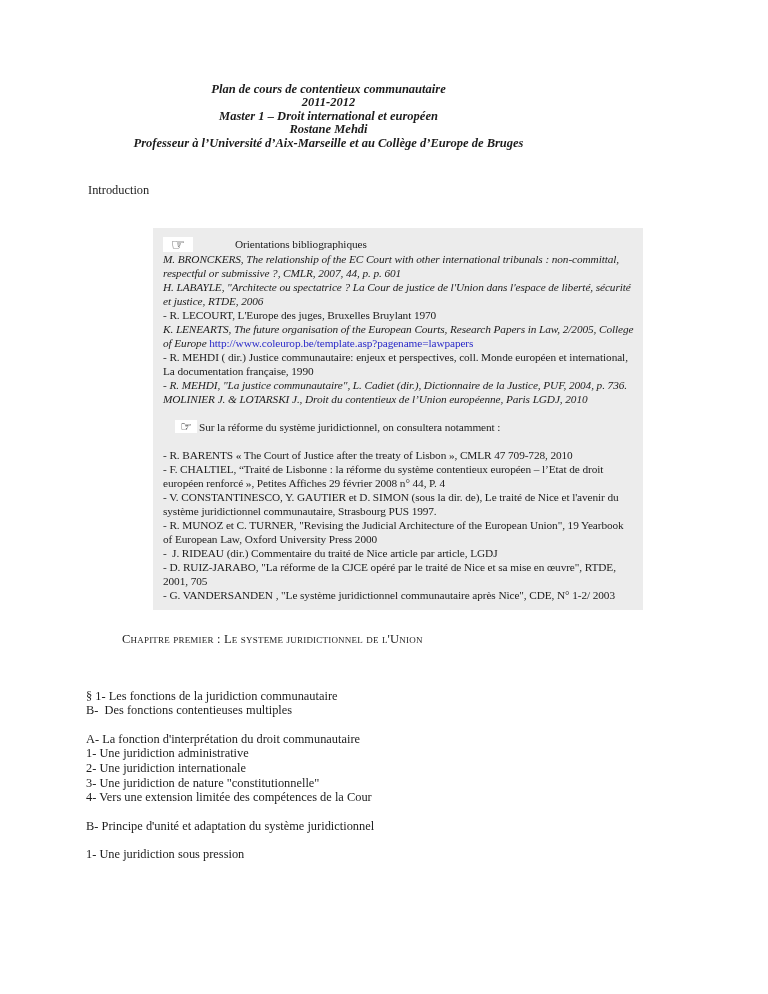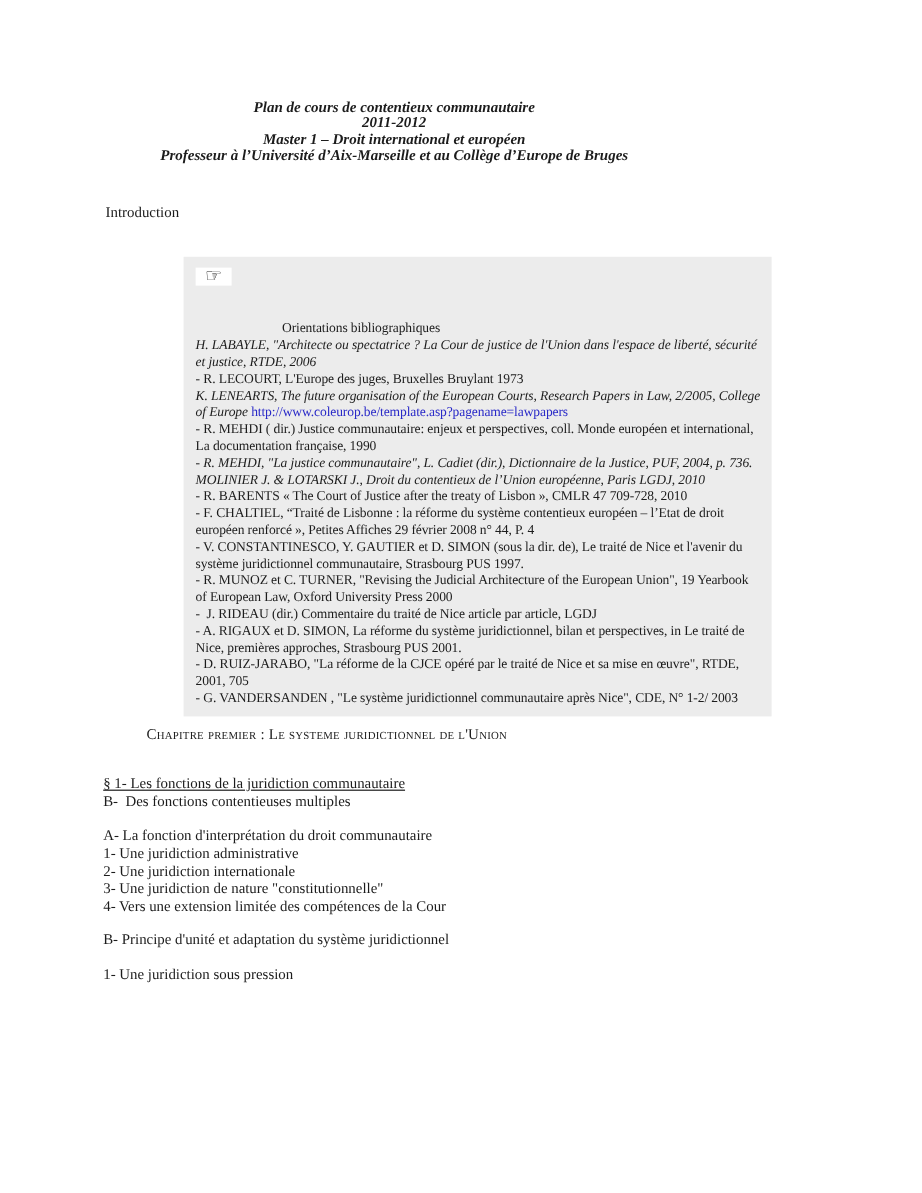--- a/index.html
+++ b/index.html
@@ -49,21 +49,21 @@
     font-size: 16px;
     line-height: 15px;
     flex: 0 0 auto;
   }
   .hand-icon.inline {
     width: 22px;
     font-size: 13px;
     line-height: 13px;
     margin-right: 2px;
   }
-  .box-heading-text { margin-left: 42px; margin-top: 44px; }
+  .box-heading-text { margin-left: 42px; }
   .box-intro {
     margin: 14px 0 0 0;
     text-indent: 56px;
     white-space: pre-wrap;
   }
   .entry {
     margin: 0;
     white-space: pre-wrap;
   }
   .entry.italic { font-style: italic; }
@@ -72,71 +72,73 @@
     text-decoration: none;
     font-style: normal;
     cursor: pointer;
     word-break: break-all;
   }
   .reform-note {
     margin: 14px 0 14px 0;
     padding-left: 12px;
   }
   .chapter-heading {
-    margin: 8px 0 0 122px;
+    margin: 22px 0 0 122px;
     font-size: 12.5px;
     font-weight: normal;
     font-variant: small-caps;
     letter-spacing: 0.2px;
   }
   .outline {
     margin: 0 0 0 86px;
     font-size: 12.4px;
     line-height: 14.6px;
     white-space: pre-wrap;
   }
   .outline.gap { margin-top: 14px; }
-  .outline.first { margin-top: 26px; text-decoration: underline; }
+  .outline.first { margin-top: 42px; }
 </style>
 </head>
 <body>
 
 <div class="page">
 
   <header class="title-block">
     <p>Plan de cours de contentieux communautaire</p>
     <p>2011-2012</p>
     <p>Master 1 – Droit international et européen</p>
+    <p>Rostane Mehdi</p>
     <p>Professeur à l’Université d’Aix-Marseille et au Collège d’Europe de Bruges</p>
   </header>
 
   <p class="introduction">Introduction</p>
 
   <section class="biblio-box">
 
     <div class="box-heading">
       <span class="hand-icon">☞</span>
       <span class="box-heading-text">Orientations bibliographiques</span>
     </div>
 
 
+    <p class="entry italic">M. BRONCKERS, The relationship of the EC Court with other international tribunals : non-committal, respectful or submissive ?, CMLR, 2007, 44, p. p. 601</p>
     <p class="entry italic">H. LABAYLE, "Architecte ou spectatrice ? La Cour de justice de l'Union dans l'espace de liberté, sécurité et justice, RTDE, 2006</p>
-    <p class="entry">- R. LECOURT, L'Europe des juges, Bruxelles Bruylant 1973</p>
+    <p class="entry">- R. LECOURT, L'Europe des juges, Bruxelles Bruylant 1970</p>
     <p class="entry italic"><span>K. LENEARTS, The future organisation of the European Courts, Research Papers in Law, 2/2005, College of Europe </span><a class="link">http://www.coleurop.be/template.asp?pagename=lawpapers</a></p>
     <p class="entry">- R. MEHDI ( dir.) Justice communautaire: enjeux et perspectives, coll. Monde européen et international, La documentation française, 1990</p>
     <p class="entry italic">- R. MEHDI, "La justice communautaire", L. Cadiet (dir.), Dictionnaire de la Justice, PUF, 2004, p. 736.</p>
     <p class="entry italic">MOLINIER J. &amp; LOTARSKI J., Droit du contentieux de l’Union européenne, Paris LGDJ, 2010</p>
 
+    <p class="reform-note"><span class="hand-icon inline">☞</span><span>Sur la réforme du système juridictionnel, on consultera notamment :</span></p>
 
     <p class="entry">- R. BARENTS « The Court of Justice after the treaty of Lisbon », CMLR 47 709-728, 2010</p>
     <p class="entry">- F. CHALTIEL, “Traité de Lisbonne : la réforme du système contentieux européen – l’Etat de droit européen renforcé », Petites Affiches 29 février 2008 n° 44, P. 4</p>
     <p class="entry">- V. CONSTANTINESCO, Y. GAUTIER et D. SIMON (sous la dir. de), Le traité de Nice et l'avenir du système juridictionnel communautaire, Strasbourg PUS 1997.</p>
     <p class="entry">- R. MUNOZ et C. TURNER, "Revising the Judicial Architecture of the European Union", 19 Yearbook of European Law, Oxford University Press 2000</p>
     <p class="entry">-  J. RIDEAU (dir.) Commentaire du traité de Nice article par article, LGDJ</p>
-    <p class="entry">- A. RIGAUX et D. SIMON, La réforme du système juridictionnel, bilan et perspectives, in Le traité de Nice, premières approches, Strasbourg PUS 2001.</p>
     <p class="entry">- D. RUIZ-JARABO, "La réforme de la CJCE opéré par le traité de Nice et sa mise en œuvre", RTDE, 2001, 705</p>
     <p class="entry">- G. VANDERSANDEN , "Le système juridictionnel communautaire après Nice", CDE, N° 1-2/ 2003</p>
 
   </section>
 
   <h2 class="chapter-heading">Chapitre premier : Le systeme juridictionnel de l'Union</h2>
 
   <p class="outline first">§ 1- Les fonctions de la juridiction communautaire</p>
   <p class="outline">B-  Des fonctions contentieuses multiples</p>
   <p class="outline gap">A- La fonction d'interprétation du droit communautaire</p>

